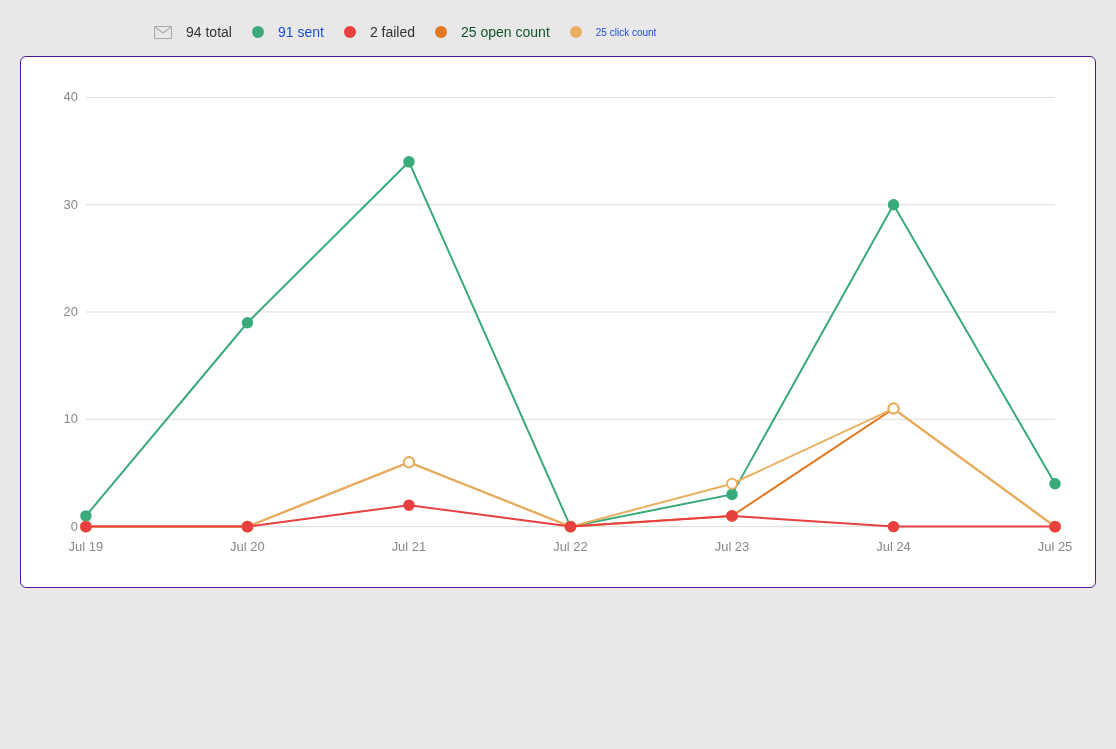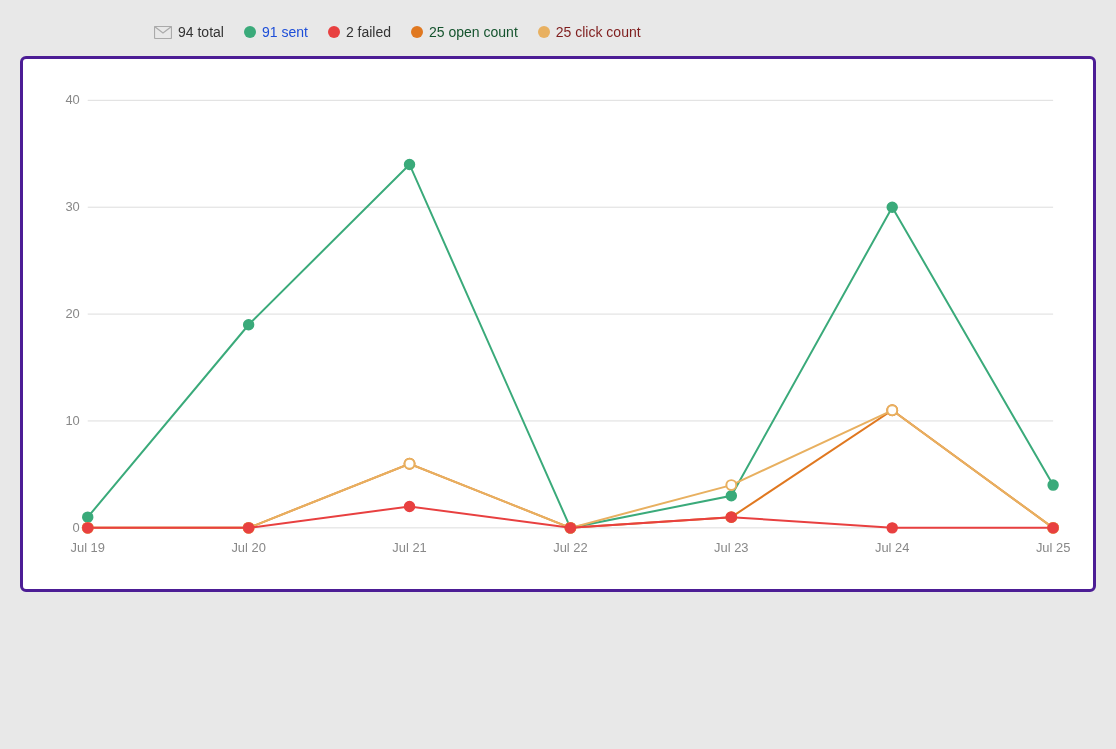--- a/index.html
+++ b/index.html
@@ -33,36 +33,36 @@
     .legend {
       display: flex;
       align-items: center;
       gap: 20px;
       flex-wrap: wrap;
       padding-top: 4px;
     }
     .legend-item {
       display: flex;
       align-items: center;
-      gap: 6px;
+      gap: 14px;
       font-size: 14px;
       color: #333;
     }
     .legend-icon {
       display: flex;
       align-items: center;
     }
     .legend-dot {
       width: 12px;
       height: 12px;
       border-radius: 50%;
     }
     .chart-container {
       background: #fff;
-      border: 3px solid #4c1d95;
+      border: 1px solid #4c1d95;
       border-radius: 6px;
       padding: 20px 20px 10px 20px;
       position: relative;
     }
     .chart-area {
       position: relative;
       width: 100%;
       height: 500px;
     }
     svg.chart-svg {
@@ -102,21 +102,21 @@
         <div class="legend-item">
           <span class="legend-icon">
             <span class="legend-dot" style="background-color: rgb(224, 120, 32);"></span>
           </span>
           <span style="font-size: 14px; color: #14532d;">25 open count</span>
         </div>
         <div class="legend-item">
           <span class="legend-icon">
             <span class="legend-dot" style="background-color: rgb(232, 176, 96);"></span>
           </span>
-          <span style="font-size: 14px; color: #7f1d1d;">25 click count</span>
+          <span style="font-size: 10px; color: #1d4ed8;">25 click count</span>
         </div>
       </div>
   </div>
   <div class="chart-container">
     <div class="chart-area">
       <svg class="chart-svg" id="main-chart" viewBox="0 0 1036 500">
           <line x1="45" y1="20" x2="1016" y2="20" stroke="#ddd" stroke-width="1"></line>
           <text x="37" y="24" text-anchor="end" font-size="13" fill="#888">40</text>
           <line x1="45" y1="127.5" x2="1016" y2="127.5" stroke="#ddd" stroke-width="1"></line>
           <text x="37" y="131.5" text-anchor="end" font-size="13" fill="#888">30</text>

